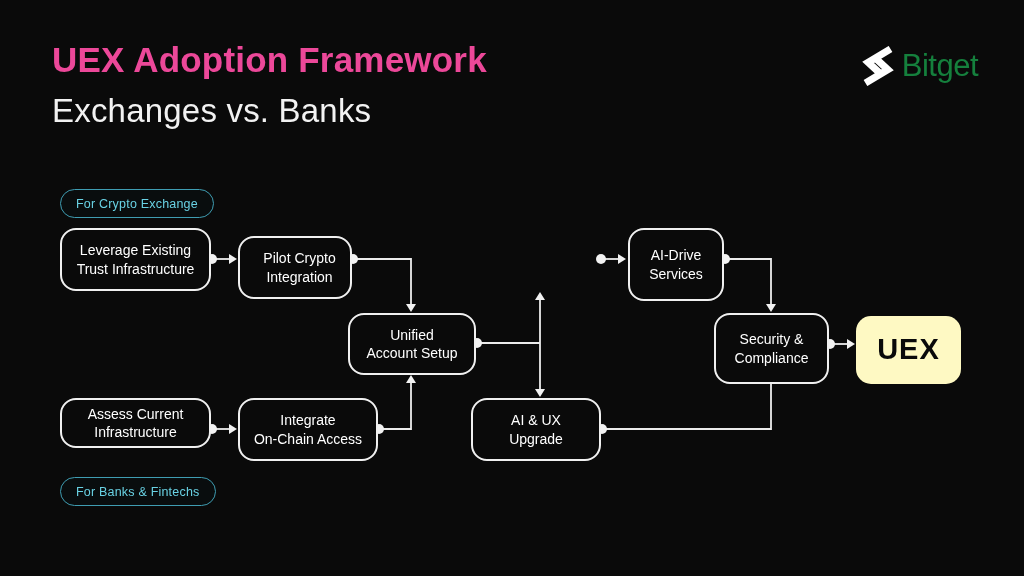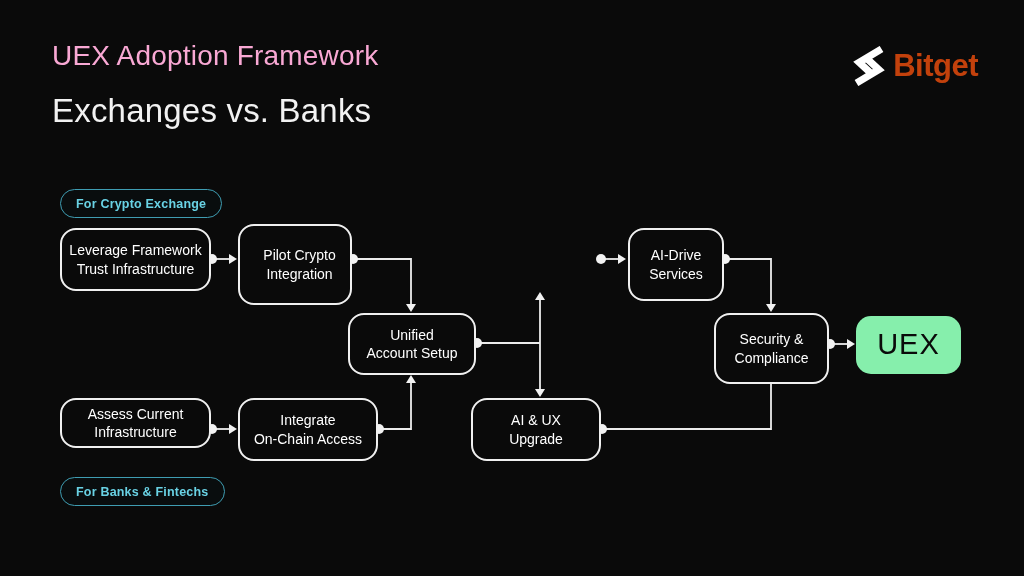--- a/index.html
+++ b/index.html
@@ -7,69 +7,69 @@
     width:1024px;height:576px;
     background:#0a0a0a;
     font-family:"Liberation Sans",sans-serif;
     overflow:hidden;
   }
   .canvas{position:relative;width:1024px;height:576px;background:#0a0a0a;}
 
   
   .title{
     position:absolute;left:52px;top:40px;
-    color:#f9a8d4;font-size:28px;font-weight:400;letter-spacing:.2px;
+    color:#ec4899;font-size:35px;font-weight:700;letter-spacing:.2px;
   }
   .subtitle{
     position:absolute;left:52px;top:92px;
     color:#f2f2f2;font-size:33px;font-weight:400;letter-spacing:.2px;
   }
   .brand{
     position:absolute;right:46px;top:46px;
     display:flex;align-items:center;gap:7px;
   }
-  .brand-text{color:#c2410c;font-size:31px;font-weight:700;letter-spacing:-.5px;}
+  .brand-text{color:#15803d;font-size:31px;font-weight:400;letter-spacing:-.5px;}
 
   
   .edges{position:absolute;left:0;top:0;width:1024px;height:576px;pointer-events:none;}
 
   
   .node{
     position:absolute;
     background:#0a0a0a;
     border:2px solid #f0f0f0;
     border-radius:16px;
     color:#ffffff;
     font-size:14px;line-height:1.3;font-weight:400;
     display:flex;align-items:center;justify-content:center;
     text-align:center;white-space:pre-line;
     box-sizing:border-box;
   }
   .n-leverage {left:60px; top:228px; width:151px; height:63px;}
-  .n-pilot    {left:238px;top:224px; width:114px; height:81px;padding-left:9px;}
+  .n-pilot    {left:238px;top:236px; width:114px; height:63px;padding-left:9px;}
   .n-adopt    {left:471px;top:228px; width:129px; height:63px;}
   .n-aidrive  {left:628px;top:228px; width:96px;  height:73px;}
   .n-unified  {left:348px;top:313px; width:128px; height:62px;text-align:center;}
   .n-security {left:714px;top:313px; width:115px; height:71px;}
   .n-assess   {left:60px; top:398px; width:151px; height:50px;}
   .n-integrate{left:238px;top:398px; width:140px; height:63px;}
   .n-aiux     {left:471px;top:398px; width:130px; height:63px;}
   .n-uex{
-    left:856px;top:316px;width:105px;height:58px;
-    background:#86efac;border:none;border-radius:15px;
-    color:#0a0a0a;font-size:29px;font-weight:400;letter-spacing:1px;
+    left:856px;top:316px;width:105px;height:68px;
+    background:#fef9c3;border:none;border-radius:15px;
+    color:#0a0a0a;font-size:29px;font-weight:700;letter-spacing:1px;
   }
 
   
   .badge{
     position:absolute;
     display:inline-flex;align-items:center;justify-content:center;
     height:29px;padding:10px 15px;
     border:1.5px solid #3f9db2;border-radius:15px;
-    color:#69d2e4;font-size:12.5px;font-weight:700;letter-spacing:.2px;
+    color:#69d2e4;font-size:12.5px;font-weight:400;letter-spacing:.2px;
     box-sizing:border-box;background:rgba(10,20,22,.35);
   }
   .b-crypto{left:60px;top:189px;}
   .b-banks {left:60px;top:477px;}
 </style>
 </head>
 <body>
 
 <div class="canvas">
 
@@ -129,21 +129,21 @@
       <circle cx="601" cy="259" r="5"></circle>
       <circle cx="725" cy="259" r="5"></circle>
       <circle cx="602" cy="429" r="5"></circle>
       <circle cx="830" cy="344" r="5"></circle>
     </g>
   </svg>
 
   <div class="badge b-crypto">For Crypto Exchange</div>
   <div class="badge b-banks">For Banks &amp; Fintechs</div>
 
-  <div class="node n-leverage">Leverage Framework
+  <div class="node n-leverage">Leverage Existing
 Trust Infrastructure</div>
   <div class="node n-pilot">Pilot Crypto
 Integration</div>
   <div class="node n-aidrive">AI-Drive
 Services</div>
   <div class="node n-unified">Unified
 Account Setup</div>
   <div class="node n-security">Security &amp;
 Compliance</div>
   <div class="node n-assess">Assess Current

